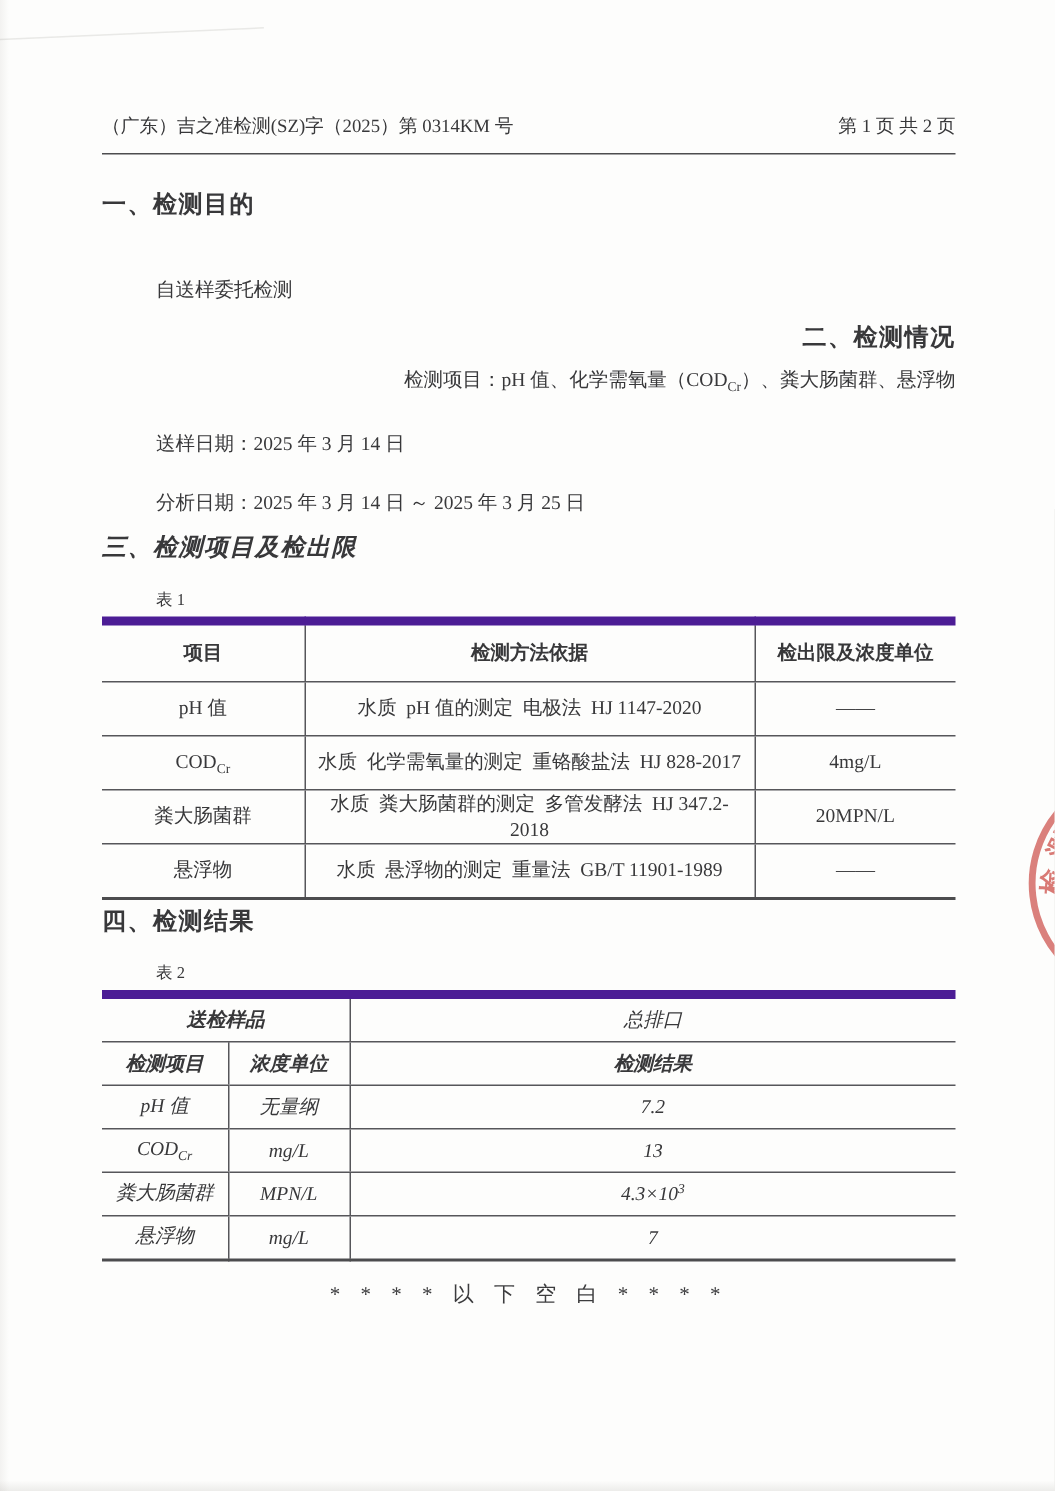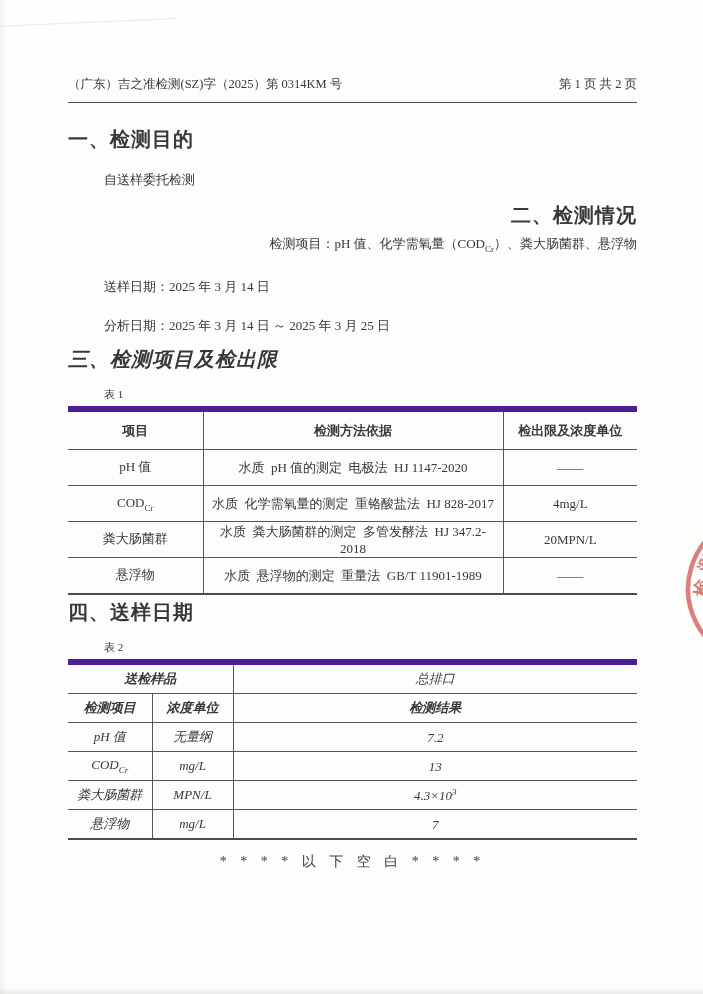--- a/index.html
+++ b/index.html
@@ -16,25 +16,25 @@
   .scan-bottom { position:absolute; bottom:0; left:0; width:100%; height:7px;
     background:linear-gradient(to bottom, rgba(0,0,0,0), rgba(120,115,105,.12)); }
   .scan-left { position:absolute; top:0; left:0; width:6px; height:100%;
     background:linear-gradient(to right, rgba(120,115,105,.08), rgba(0,0,0,0)); }
 
   .content { position:absolute; left:68px; top:76px; width:569px; }
 
   .header { display:flex; justify-content:space-between; align-items:flex-end;
     font-size:12.5px; padding-bottom:9px; border-bottom:1.6px solid #4d4d4f; }
 
-  .s-title { font-weight:bold; font-size:20px; line-height:1.1; letter-spacing:1px; }
+  .s-title { font-weight:bold; font-size:16px; line-height:1.1; letter-spacing:1px; }
   .body-text { font-size:13px; line-height:1.2; margin-left:36px; }
 
   .t1 { margin-top:25px; }
-  .b1 { margin-top:22px; }
+  .b1 { margin-top:40px;font-family:Liberation Mono, monospace; }
   .t2 { margin-top:16px;text-align:right; }
   .p-items { margin-top:10px;text-align:right; }
   .p-sdate { margin-top:25px; }
   .p-adate { margin-top:23px; }
   .t3 { margin-top:15px;font-style:italic; }
   .tbl-caption { margin-top:17px; margin-left:36px; font-size:11px; font-weight:normal; }
   .t4 { margin-top:6px; }
 
   table.tbl { border-collapse:collapse; width:569px; table-layout:fixed;
     text-align:center; font-size:13px; margin-top:4px;
@@ -111,21 +111,21 @@
         <td>20MPN/L</td>
       </tr>
       <tr>
         <td><span>悬浮物</span><sub></sub></td>
         <td class="pre">水质  悬浮物的测定  重量法  GB/T 11901-1989</td>
         <td>——</td>
       </tr>
     </tbody>
       </table>
 
-    <div class="s-title t4">四、送样日期</div>
+    <div class="s-title t4">四、检测结果</div>
     <div class="tbl-caption">表 2</div>
 
     <table class="tbl tbl2">
       <colgroup>
           <col style="width:84px">
           <col style="width:81px">
           <col style="width:404px">
         </colgroup>
       <tbody>
           <tr>

